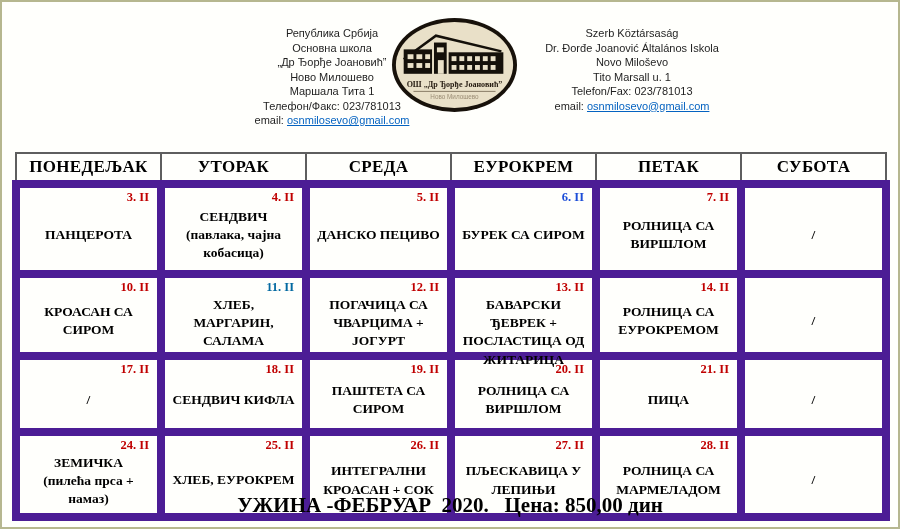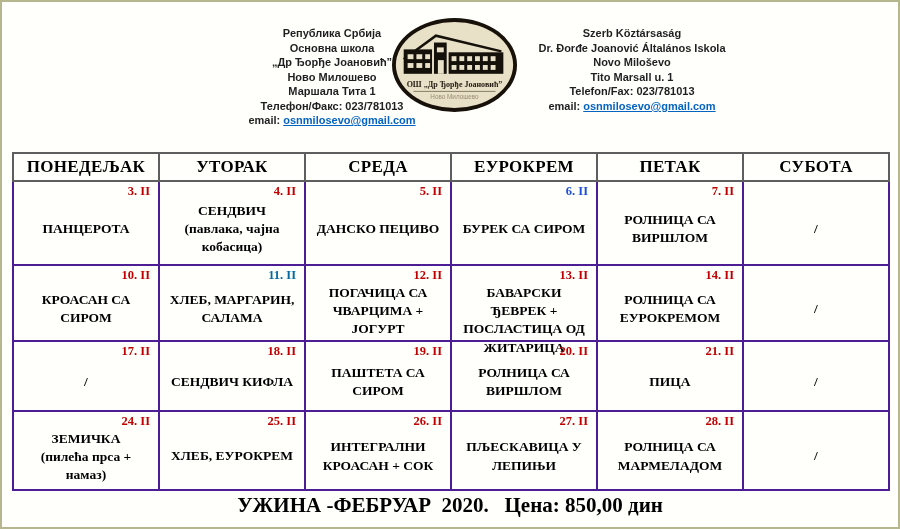--- a/index.html
+++ b/index.html
@@ -3,36 +3,36 @@
 <meta charset="utf-8">
 <style>
   html,body{margin:0;padding:0;background:#e9e9e9;}
   .page{
     position:relative;width:900px;height:529px;box-sizing:border-box;
     background:#fffffc;border:2px solid #b6b78f;overflow:hidden;
     font-family:"Liberation Sans",sans-serif;
   }
   
   .hdr-block{position:absolute;top:24px;width:270px;text-align:center;
-    font-size:11px;line-height:1.32;color:#1f1f1f;font-weight:bold;}
+    font-size:11px;line-height:1.32;color:#1f1f1f;}
   .hdr-left{left:195px;}
   .hdr-right{left:495px;}
   .hdr-block a{color:#0563c1;text-decoration:underline;cursor:pointer;}
   .logo{position:absolute;left:389px;top:15px;width:127px;height:96px;}
   
   .menu-table{
     position:absolute;left:10px;top:150px;width:878px;
     border-collapse:collapse;table-layout:fixed;
     font-family:"Liberation Serif",serif;color:#000;
   }
   .menu-table th{
     border:2px solid #5e5e5e;font-size:17px;font-weight:bold;
     height:24px;padding:1px 2px;letter-spacing:.3px;font-family:Liberation Serif, serif;
   }
-  .menu-table td{border:2px solid #4c1d95;padding:0;vertical-align:top;}
+  .menu-table td{border:8px solid #4c1d95;padding:0;vertical-align:top;}
   .cell{display:flex;flex-direction:column;}
   tr.r1 .cell{height:82px;} tr.r2 .cell{height:74px;}
   tr.r3 .cell{height:68px;} tr.r4 .cell{height:77px;}
   .date{min-height:16px;text-align:right;padding:2px 8px 0 0;
     font-size:12.5px;font-weight:bold;}
   .meal{flex:1;display:flex;align-items:center;justify-content:center;
     text-align:center;font-size:13.5px;font-weight:bold;line-height:1.35;
     padding:0 7px 6px;white-space:pre-line;}
   
   .footer{position:absolute;top:491px;left:0;right:0;text-align:center;

